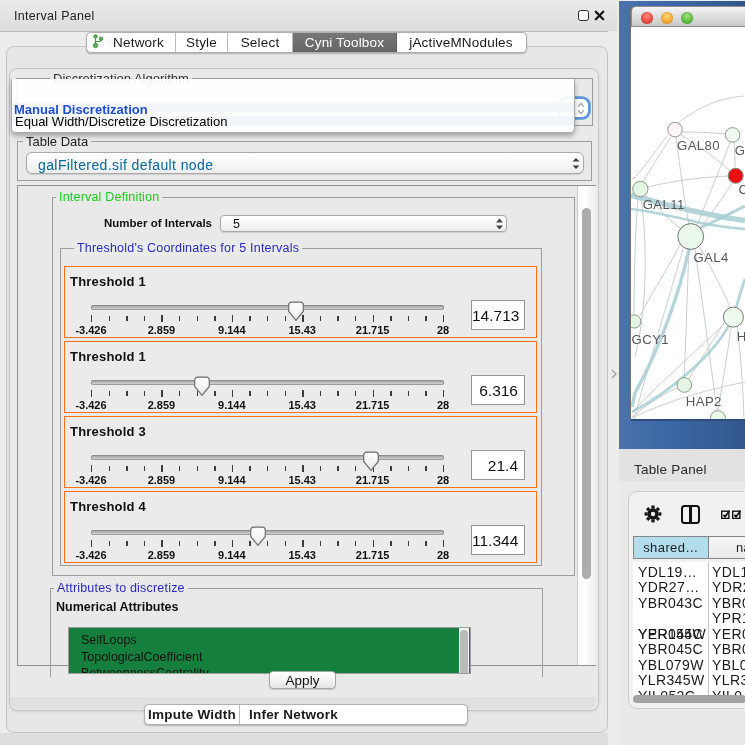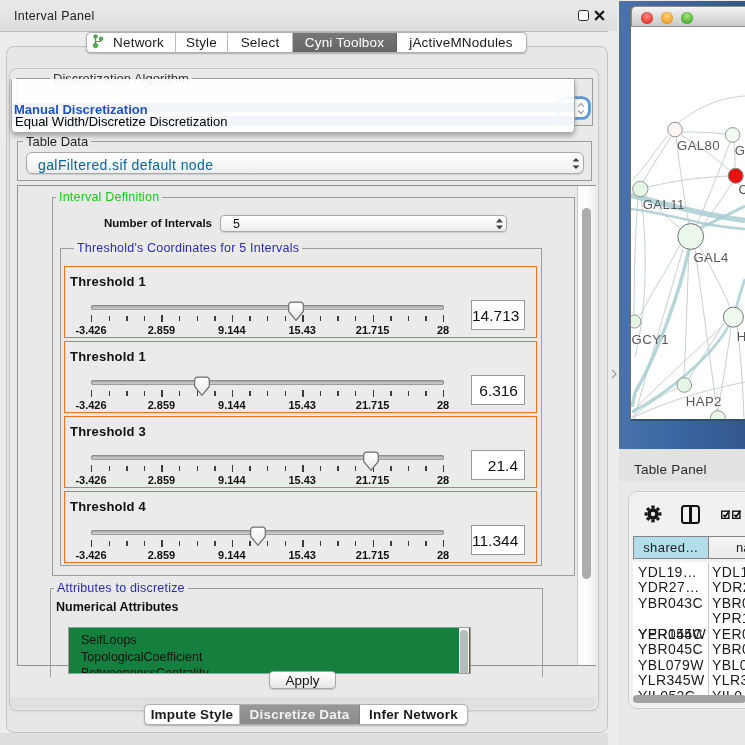--- a/index.html
+++ b/index.html
@@ -48,22 +48,21 @@
   <div style="width:128px;">jActiveMNodules</div>
 </div>
 <svg class="abs" style="left:92px;top:34px;" width="13" height="15" viewBox="0 0 13 15">
  <path d="M3.5 3.5 V11 M3.5 7.5 H8.5 M8.5 7.5 V5" stroke="#3f9e3f" stroke-width="1.2" fill="none"></path>
  <circle cx="3.5" cy="2.5" r="1.8" fill="#56b456" stroke="#2e7d2e" stroke-width=".7"></circle>
  <circle cx="3.5" cy="11.5" r="2.2" fill="#56b456" stroke="#2e7d2e" stroke-width=".7"></circle>
  <circle cx="9" cy="4.8" r="1.8" fill="#56b456" stroke="#2e7d2e" stroke-width=".7"></circle>
 </svg>
 
 <div class="seg" style="left:144px;top:704px;width:322px;height:19px;">
-  <div style="width:95px;font-weight:bold;">Impute Style</div>
-  <div style="width:120px;background:linear-gradient(#989898,#8a8a8a);color:#f2f2f2;border-right-color:#828282;font-weight:bold;">Discretize Data</div>
+  <div style="width:95px;font-weight:bold;">Impute Width</div>
   <div style="width:107px;font-weight:bold;">Infer Network</div>
 </div>
 
 <div class="gbox" style="left:16px;top:78px;width:575px;height:45.5px;"></div>
 <div class="abs" style="left:50px;top:71px;font-size:13px;color:#333;background:#e9e9e9;padding:0 3px;">Discretization Algorithm</div>
 
 <div class="abs" style="left:560px;top:99px;width:28px;height:18px;border-radius:6px;background:#fff;box-shadow:0 0 0 2.8px #5d98d8;"></div>
 <svg class="abs" style="left:577px;top:102px;" width="8" height="13" viewBox="0 0 8 14">
   <path d="M1 5 L4 1.5 L7 5" stroke="#9a9a9a" stroke-width="1.4" fill="none"></path>
   <path d="M1 9 L4 12.5 L7 9" stroke="#9a9a9a" stroke-width="1.4" fill="none"></path>

